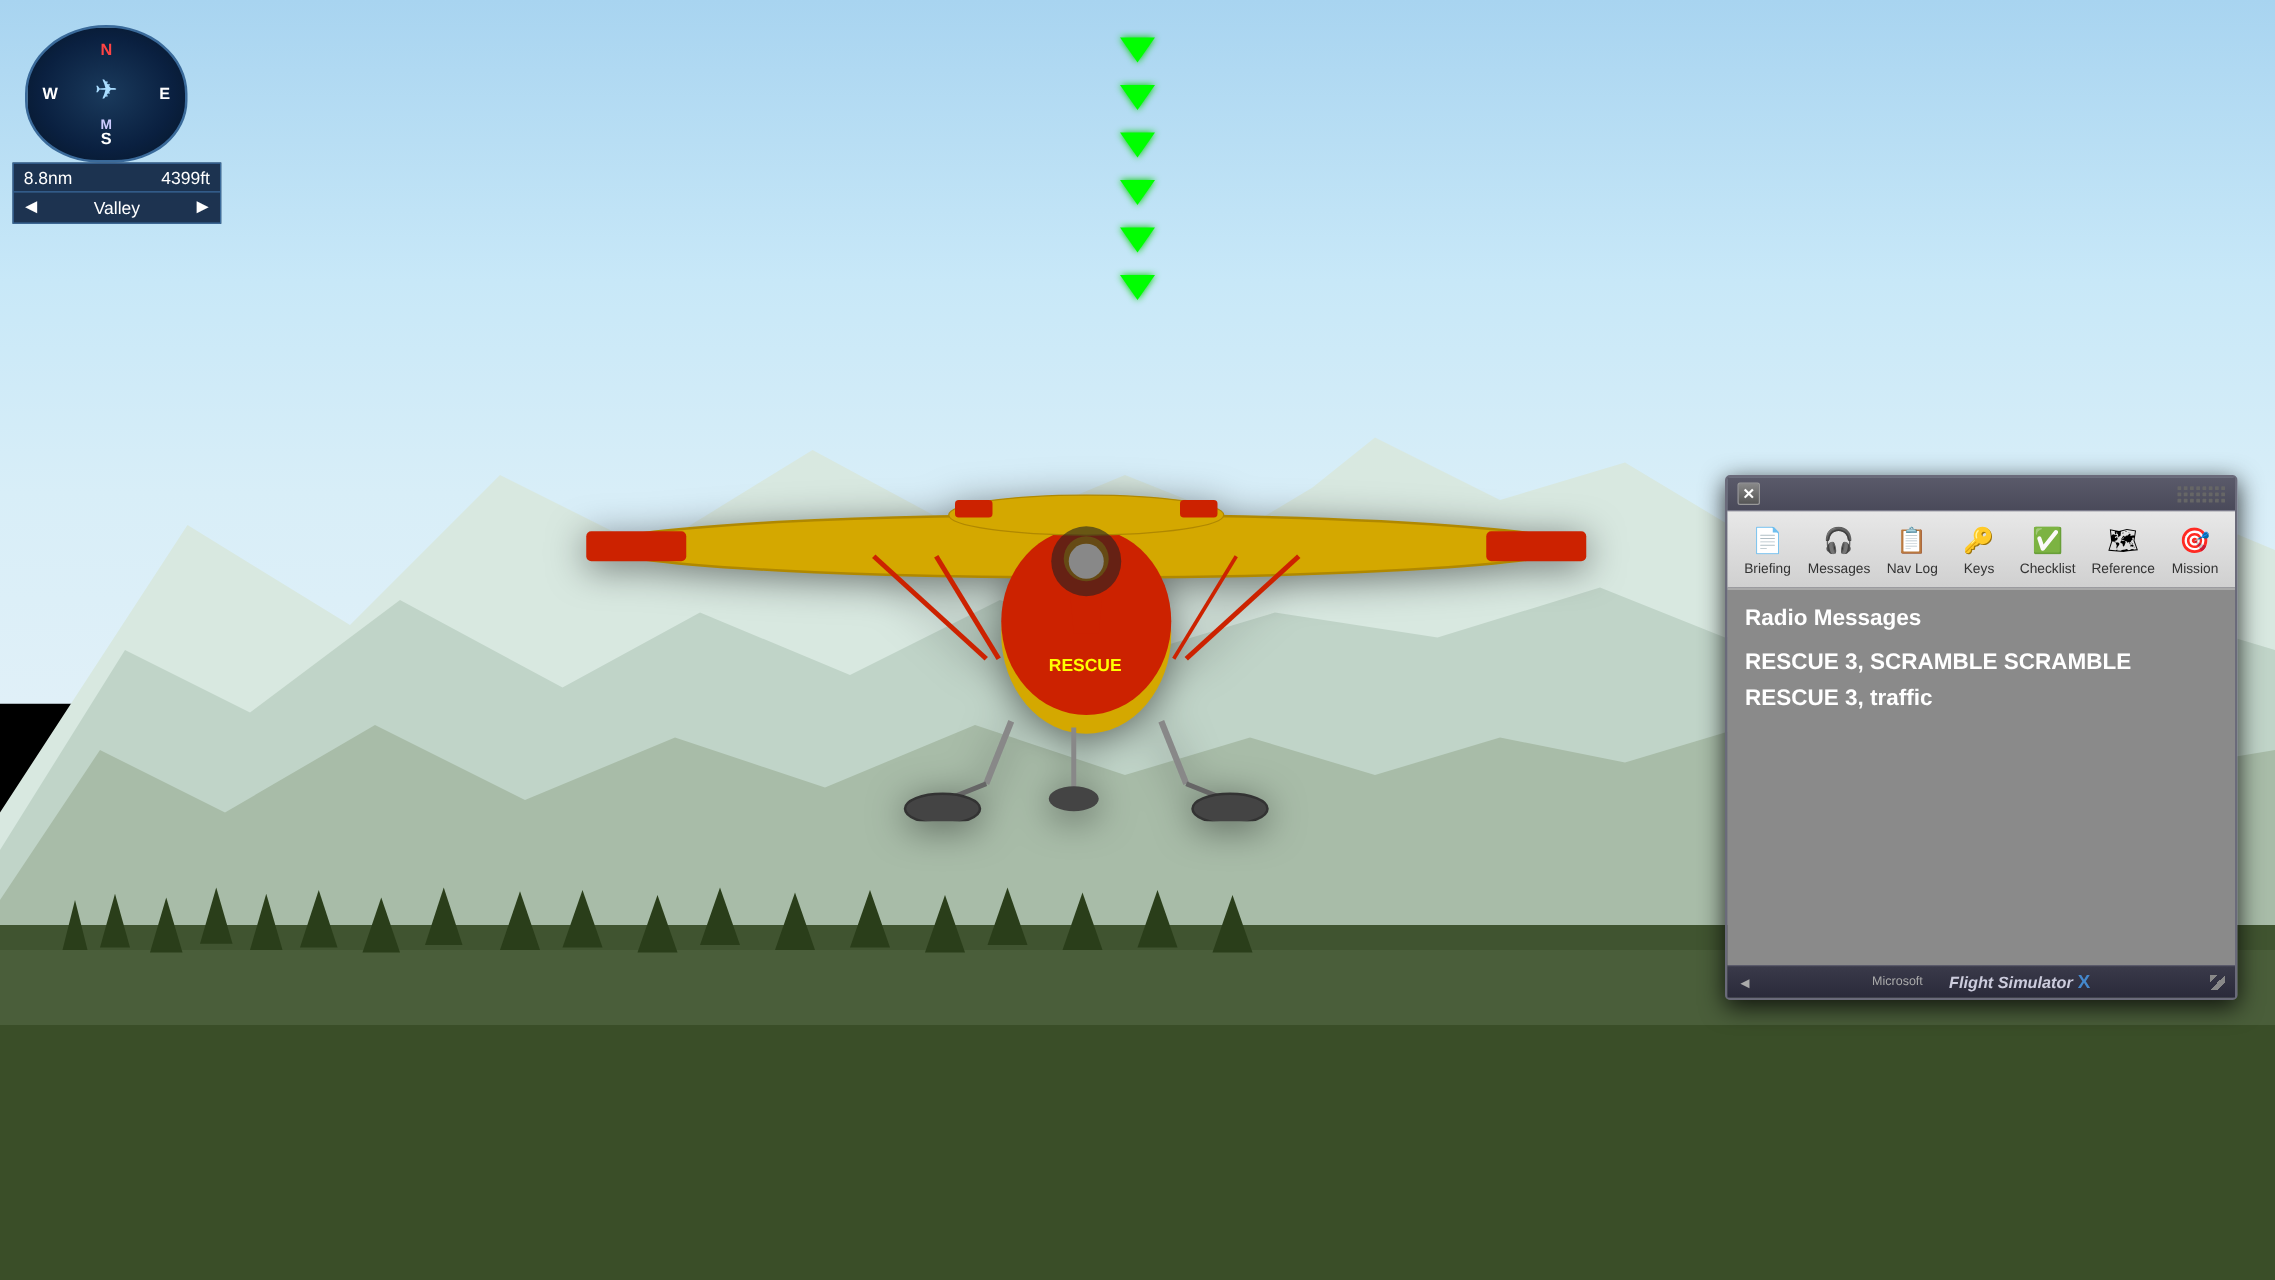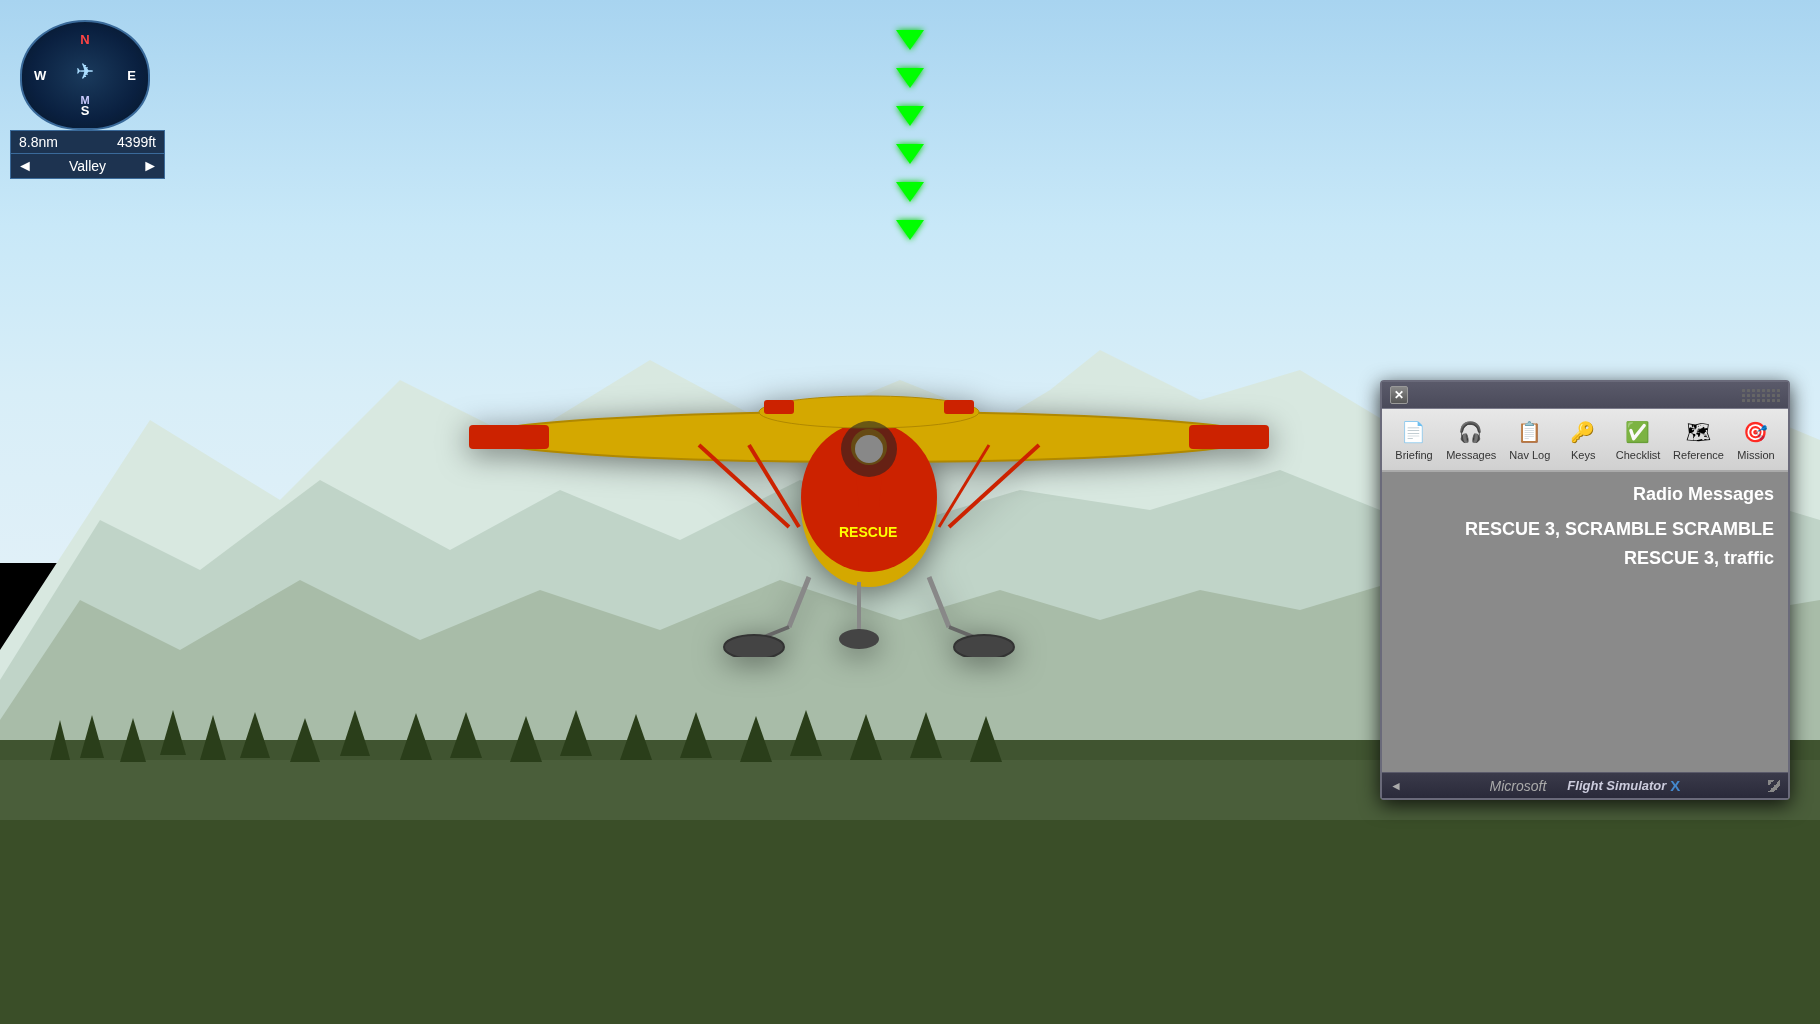--- a/index.html
+++ b/index.html
@@ -103,21 +103,21 @@
 
     
     .nav-bar {
       position: absolute;
       top: 130px;
       left: 10px;
       background: rgba(0, 20, 50, 0.85);
       border: 1px solid #3a6a9a;
       color: #ffffff;
       z-index: 10;
-      width: 155px;
+      width: 167px;
     }
 
     .nav-row1 {
       display: flex;
       justify-content: space-between;
       padding: 3px 8px;
       font-size: 14px;
       border-bottom: 1px solid #3a6a9a;
     }
 
@@ -240,21 +240,20 @@
       white-space: nowrap;
     }
 
     
     .panel-content {
       background: #8a8a8a;
       padding: 12px 14px;
       min-height: 300px;
       max-height: 380px;
       overflow-y: auto;
-      text-align: right;
     }
 
     .panel-title {
       font-size: 18px;
       font-weight: bold;
       color: #ffffff;
       margin-bottom: 14px;
     }
 
     .message-text {
@@ -287,23 +286,22 @@
       cursor: pointer;
     }
 
     .fsxlogo {
       display: flex;
       align-items: center;
       gap: 4px;
     }
 
     .fsx-ms {
-      font-size: 14px;
+      font-size: 10px;
       color: #aaa;
-      font-style: italic;
     }
 
     .fsx-title {
       font-size: 13px;
       color: #ccccdd;
       font-style: italic;
       font-weight: bold;
       margin-left: 17px;
     }
 

